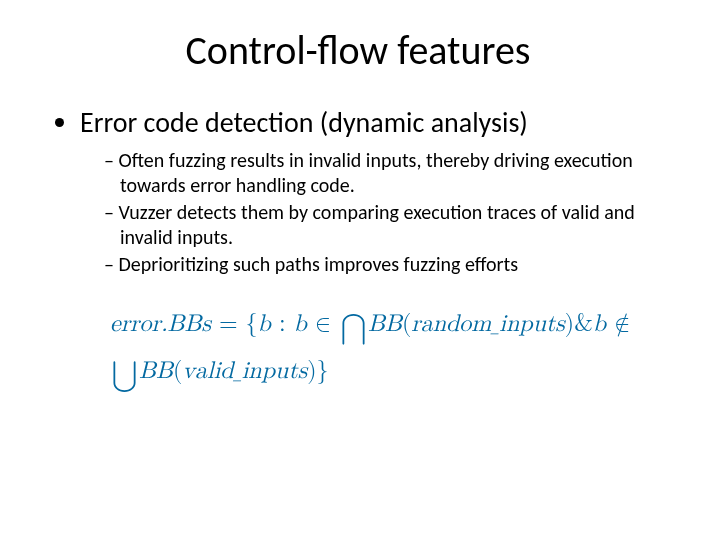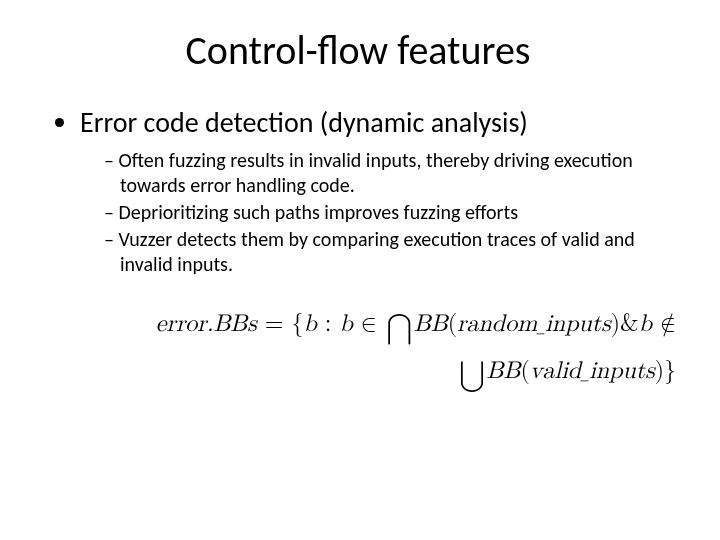--- a/index.html
+++ b/index.html
@@ -49,23 +49,22 @@
     content: "– ";
   }
   .formula-wrap {
     margin-top: 28px;
     padding-left: 70px;
   }
   .formula {
     font-family: "CMU Serif", "Latin Modern Math", "Times New Roman", serif;
     font-style: italic;
     font-size: 24px;
-    color: #000000;
+    color: #0369a1;
     line-height: 1.55;
-    text-align: right;
   }
   .formula .op {
     font-style: normal;
   }
   .formula .bigop {
     font-size: 30px;
     font-style: normal;
     display: inline-block;
     vertical-align: -6px;
     padding: 0 2px;
@@ -76,22 +75,22 @@
 
 <div class="slide">
 
   <h1 class="title">Control-flow features</h1>
 
   <ul class="lvl1">
     <li>
       <span>Error code detection (dynamic analysis)</span>
       <ul class="lvl2">
         <li>Often fuzzing results in invalid inputs, thereby driving execution towards error handling code.</li>
+        <li>Vuzzer detects them by comparing execution traces of valid and invalid inputs.</li>
         <li>Deprioritizing such paths improves fuzzing efforts</li>
-        <li>Vuzzer detects them by comparing execution traces of valid and invalid inputs.</li>
       </ul>
     </li>
   </ul>
 
   <div class="formula-wrap">
     <div class="formula">
       <span>error.BBs</span><span class="op"> = </span><span class="op">{</span><span>b</span><span class="op"> : </span><span>b</span><span class="op"> ∈ </span><span class="bigop">⋂</span><span>BB</span><span class="op">(</span><span>random_inputs</span><span class="op">)</span><span class="op">&amp;</span><span>b</span><span class="op"> ∉ </span><br>
       <span class="bigop">⋃</span><span>BB</span><span class="op">(</span><span>valid_inputs</span><span class="op">)</span><span class="op">}</span>
     </div>
   </div>

